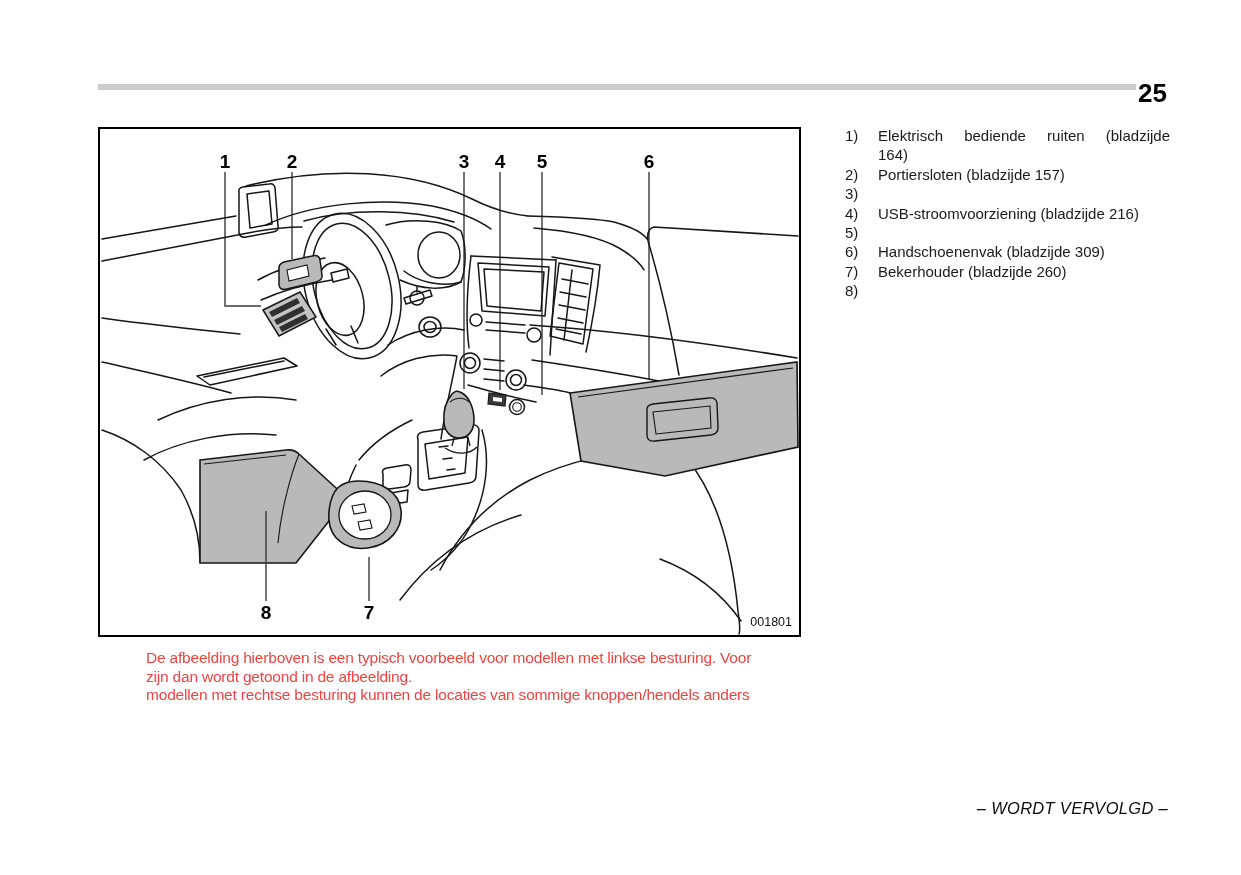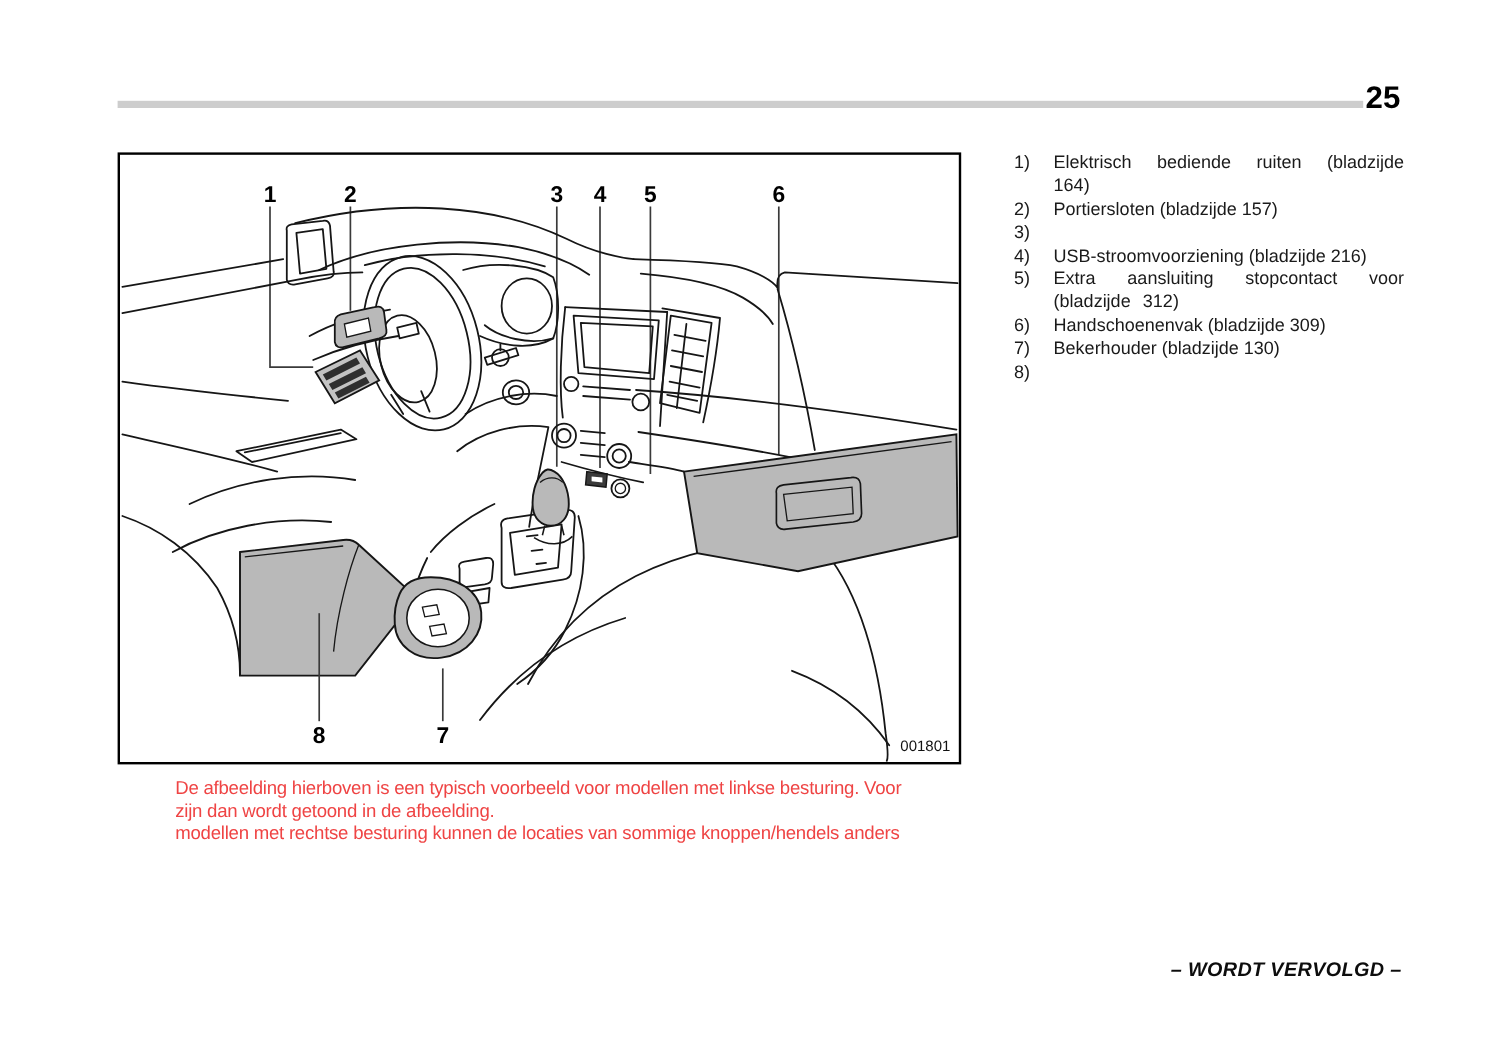--- a/index.html
+++ b/index.html
@@ -1,39 +1,39 @@
 <!DOCTYPE html>
 <html><head>
 <meta charset="utf-8">
 <style>
   html,body{margin:0;padding:0;background:#ffffff;}
   body{
     position:relative;width:1241px;height:875px;overflow:hidden;
     font-family:"Liberation Sans", sans-serif;color:#111;
   }
   .header-rule{position:absolute;left:98px;top:84px;width:1038px;height:6px;background:#cdcdcd;}
-  .page-number{position:absolute;left:1138px;top:66px;font-size:26px;font-weight:bold;color:#000;}
+  .page-number{position:absolute;left:1138px;top:78px;font-size:26px;font-weight:bold;color:#000;}
   .figure-box{
     position:absolute;left:98px;top:127px;width:703px;height:510px;
     border:2px solid #000;box-sizing:border-box;background:#fff;
   }
   .figure-box svg{display:block;width:100%;height:100%;}
   .caption{
     position:absolute;left:146px;top:649px;width:668px;
     font-size:15.5px;line-height:18.6px;letter-spacing:-0.2px;color:#ef4444;
   }
   .legend{position:absolute;left:845px;top:126px;width:325px;font-size:15px;line-height:19.4px;color:#1a1a1a;}
   .legend .lrow{display:flex;}
   .legend .lnum{flex:none;width:33px;}
   .legend .ltxt{flex:1;text-align:justify;}
   .legend .lrow:nth-child(1) .ltxt,
   .legend .lrow:nth-child(5) .ltxt{word-spacing:6px;}
   .footer-note{
     position:absolute;top:799px;right:73px;
-    font-size:16.5px;font-weight:bold;font-style:italic;letter-spacing:0.3px;color:#0d0d0d;
+    font-size:16.5px;font-weight:normal;font-style:italic;letter-spacing:0.3px;color:#0d0d0d;
   }
   .art{stroke:#161616;stroke-width:1.5;fill:none;stroke-linecap:round;stroke-linejoin:round;}
   .leader{stroke:#3a3a3a;stroke-width:1.4;fill:none;}
   .callout{font-family:"Liberation Sans",sans-serif;font-weight:bold;font-size:19px;fill:#000;}
   .figcode{font-family:"Liberation Sans",sans-serif;font-size:12.5px;fill:#111;}
 </style>
 </head>
 <body>
 
 <div class="header-rule"></div>
@@ -235,28 +235,27 @@
   </div>
   <div class="lrow">
     <span class="lnum">3)</span>
   </div>
   <div class="lrow">
     <span class="lnum">4)</span>
     <span class="ltxt">USB-stroomvoorziening (bladzijde 216)</span>
   </div>
   <div class="lrow">
     <span class="lnum">5)</span>
-    <span class="ltxt">Extra aansluiting stopcontact voor (bladzijde 312)</span>
   </div>
   <div class="lrow">
     <span class="lnum">6)</span>
     <span class="ltxt">Handschoenenvak (bladzijde 309)</span>
   </div>
   <div class="lrow">
     <span class="lnum">7)</span>
-    <span class="ltxt">Bekerhouder (bladzijde 130)</span>
+    <span class="ltxt">Bekerhouder (bladzijde 260)</span>
   </div>
   <div class="lrow">
     <span class="lnum">8)</span>
   </div>
 </div>
 
 <div class="footer-note">– WORDT VERVOLGD –</div>
 
 </body></html>

